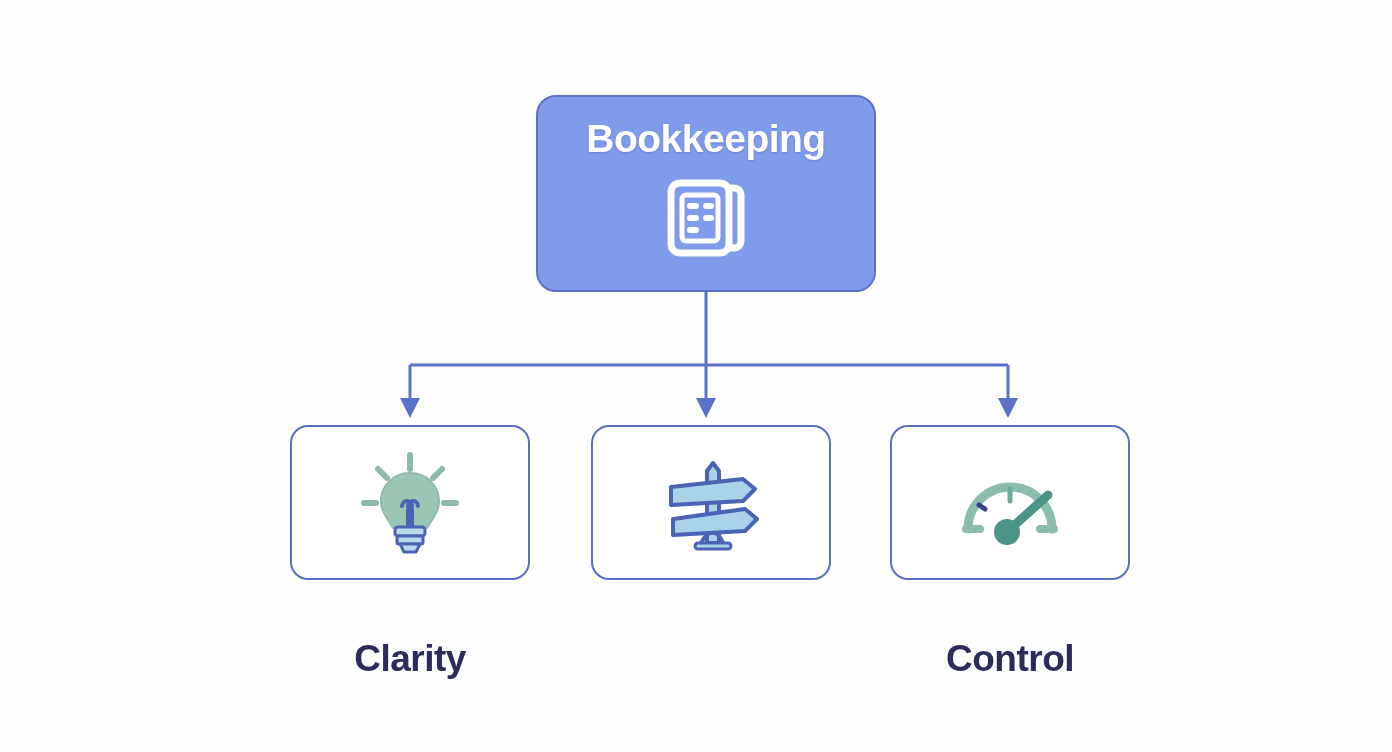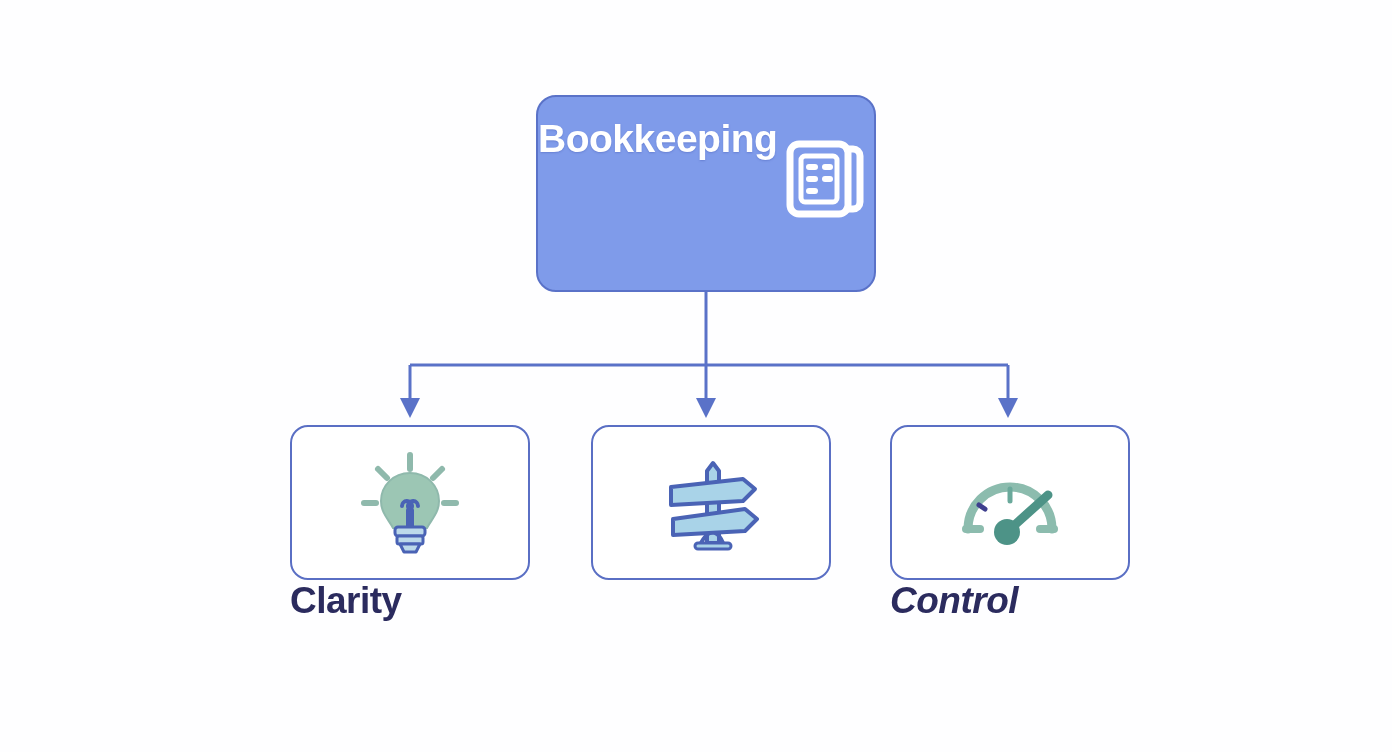--- a/index.html
+++ b/index.html
@@ -37,22 +37,22 @@
     position: absolute;
     left: 536px;
     top: 95px;
     width: 340px;
     height: 197px;
     background: #7f9bea;
     border: 2px solid #5a72c8;
     border-radius: 20px;
     box-sizing: border-box;
     display: flex;
-    flex-direction: row;
-    align-items: flex-start;
+    flex-direction: column;
+    align-items: center;
     justify-content: flex-start;
     padding-top: 22px;
   }
   #root-title {
     color: #ffffff;
     font-size: 39px;
     font-weight: bold;
     letter-spacing: -0.5px;
     line-height: 1;
     text-shadow: 0 1px 2px rgba(60,80,170,.35);
@@ -81,30 +81,31 @@
   #card-clarity   { left: 290px; top: 425px; }
   #card-decisions { left: 591px; top: 425px; }
   #card-control   { left: 890px; top: 425px; }
 
   .leaf-icon { width: 120px; height: 120px; display: block; }
 
   
   .leaf-label {
     position: absolute;
     width: 240px;
-    top: 580px;
+    top: 638px;
+    text-align: center;
     color: #2b2b5e;
     font-size: 37px;
     font-weight: bold;
     letter-spacing: -0.5px;
     white-space: nowrap;
   }
   #label-clarity   { left: 290px; }
   #label-decisions { left: 591px; }
-  #label-control   { left: 890px; font-style: italic; }
+  #label-control   { left: 890px; }
 </style>
 </head>
 <body>
 
 <div id="stage">
 
   <svg id="connectors" viewBox="0 0 1392 752" width="1392" height="752" aria-hidden="true">
     <g fill="none" stroke="#5a72c8" stroke-width="3" stroke-linecap="butt">
 
       <path d="M706,292 L706,365"></path>

